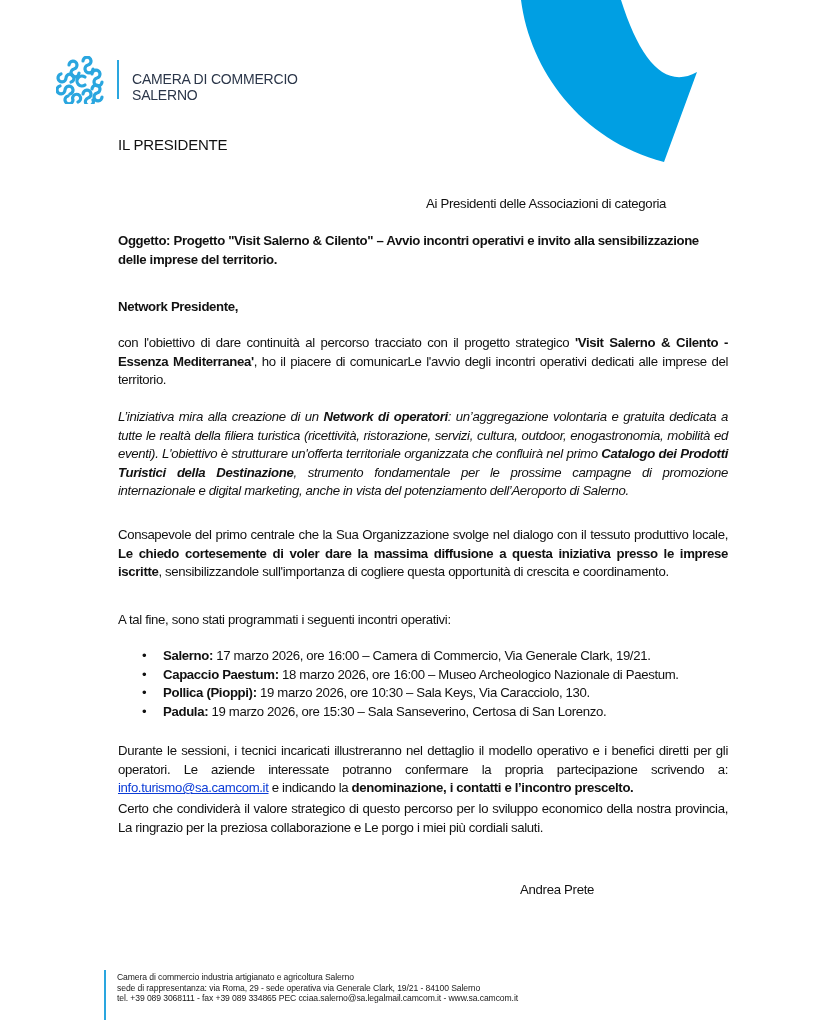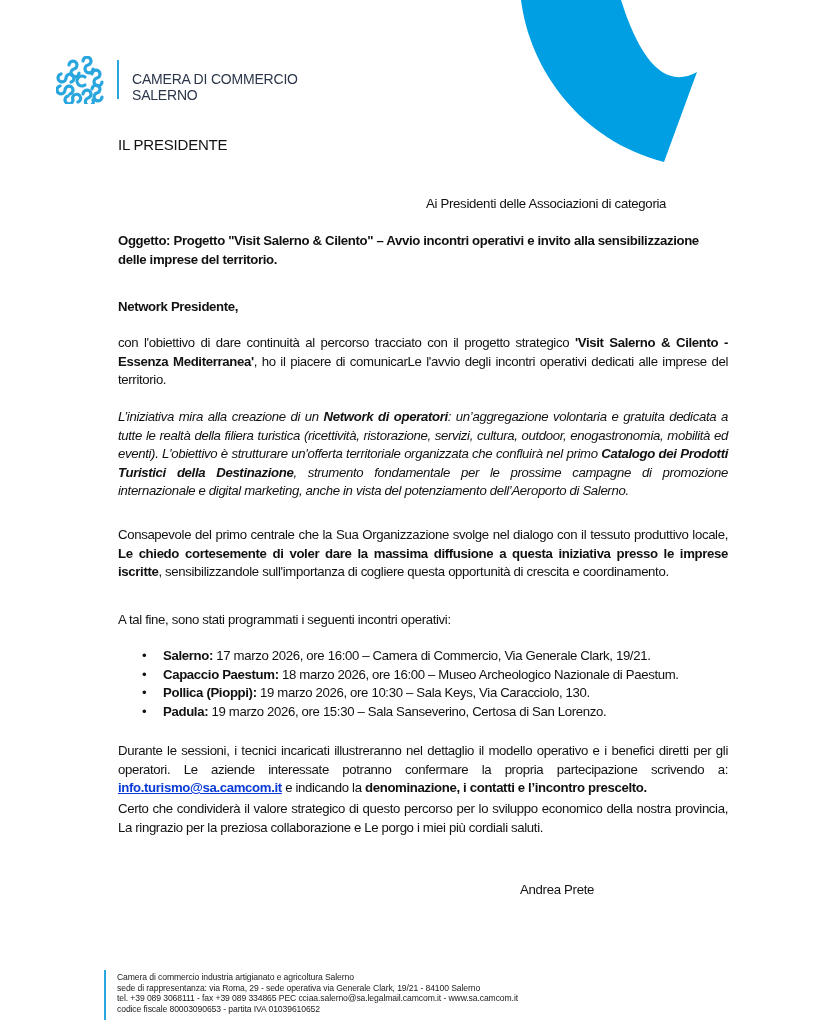--- a/index.html
+++ b/index.html
@@ -28,21 +28,21 @@
   .p1 { top: 334px; }
   .p2 { top: 408px; font-style: italic; }
   .p3 { top: 526px; }
   .p4 { top: 611px; }
   .meetings { position: absolute; left: 118px; top: 647px; width: 620px; font-size: 13.2px; line-height: 18.6px; letter-spacing: -0.35px; margin: 0; padding: 0; list-style: none; }
   .meetings li { position: relative; padding-left: 45px; white-space: nowrap; }
   .meetings li .bullet { position: absolute; left: 24px; top: 0; }
   .p5 { top: 742px; }
   .p6 { top: 800px; }
   .signature { position: absolute; left: 520px; top: 882px; font-size: 13.2px; letter-spacing: -0.3px; }
-  .email-link { color: #0b3bd6; text-decoration: underline; font-weight: bold; }
+  .email-link { color: #0b3bd6; text-decoration: underline; font-weight: normal; }
 
   .footer-bar { position: absolute; left: 104px; top: 970px; width: 2px; height: 50px; background: #2aa6df; }
   .footer { position: absolute; left: 117px; top: 972px; font-size: 8.6px; line-height: 10.6px; color: #1a1a1a; letter-spacing: -0.1px; }
   .footer div { white-space: nowrap; }
 </style>
 </head>
 <body>
 
 <svg class="arc" viewBox="0 0 819 200">
   <path d="M521,0 L621,0 C640,60 665,90 697,72 L664,162 C580,140 530,70 521,0 Z" fill="#009fe3"></path>
@@ -101,14 +101,13 @@
 
 <div class="body-text p6">Certo che condividerà il valore strategico di questo percorso per lo sviluppo economico della nostra provincia, La ringrazio per la preziosa collaborazione e Le porgo i miei più cordiali saluti.</div>
 
 <div class="signature">Andrea Prete</div>
 
 <div class="footer-bar"></div>
 <div class="footer">
   <div>Camera di commercio industria artigianato e agricoltura Salerno</div>
   <div>sede di rappresentanza: via Roma, 29 - sede operativa via Generale Clark, 19/21 - 84100 Salerno</div>
   <div>tel. +39 089 3068111 - fax +39 089 334865 PEC cciaa.salerno@sa.legalmail.camcom.it - www.sa.camcom.it</div>
-  <div>codice fiscale 80003090653 - partita IVA 01039610652</div>
 </div>
 
 </body></html>

